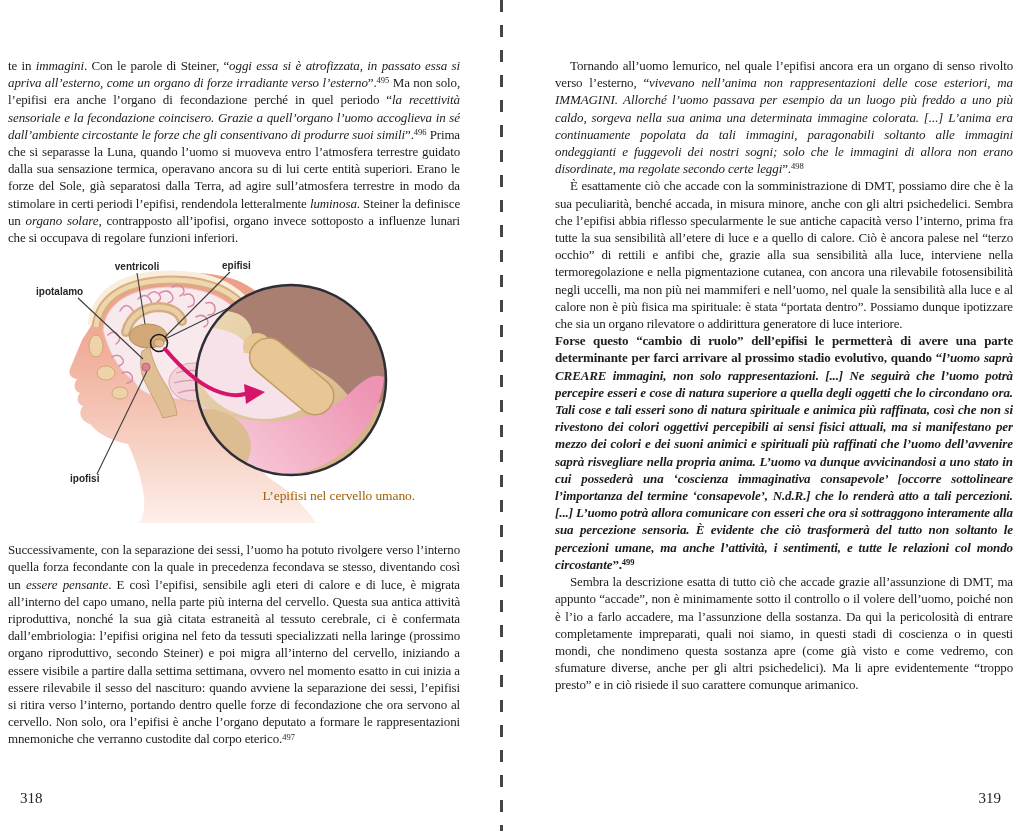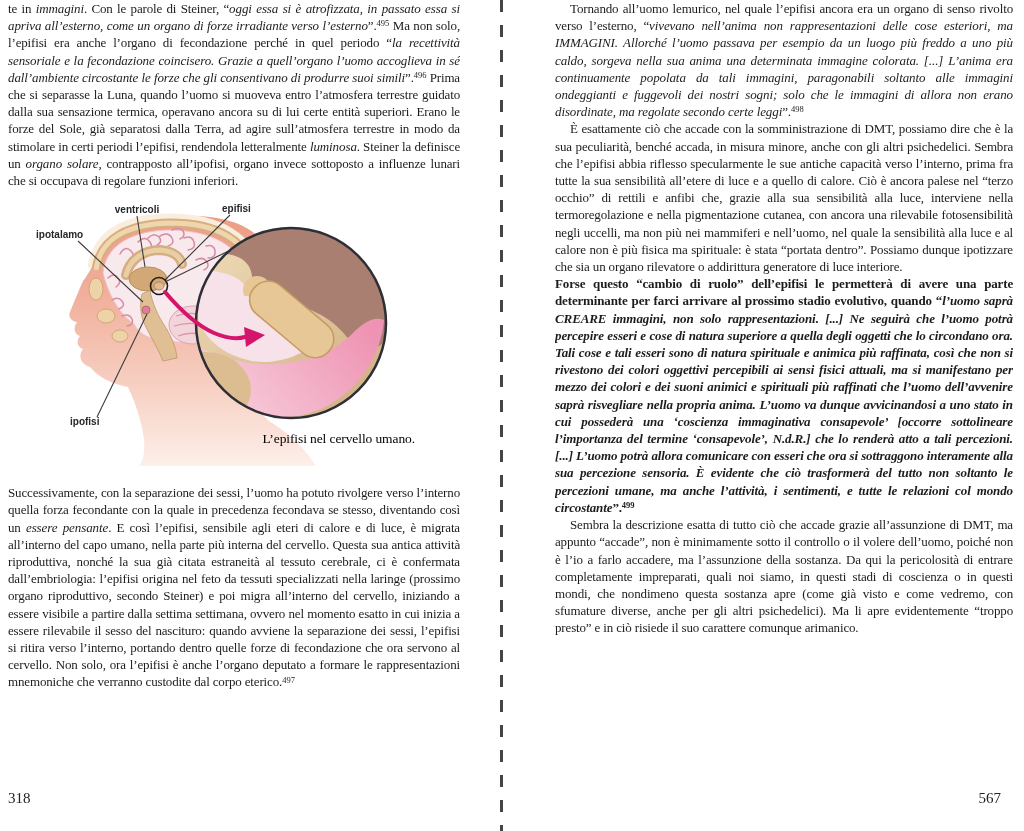--- a/index.html
+++ b/index.html
@@ -1,31 +1,31 @@
 <!DOCTYPE html>
 <html lang="it"><head>
 <meta charset="utf-8">
 <style>
   html,body{margin:0;padding:0;background:#ffffff;}
   #canvas{position:relative;width:1024px;height:831px;background:#ffffff;overflow:hidden;
           font-family:"Liberation Serif", serif;color:#1c1c1c;}
   .page{position:absolute;top:0;height:831px;overflow:hidden;}
   #page-left{left:8px;width:452px;}
   #page-right{left:555px;width:458px;}
-  .pagetext{}
+  .pagetext{padding-top:57px;}
   p.para{margin:0;text-align:justify;font-size:13px;line-height:17.2px;letter-spacing:-0.15px;}
   p.para i{letter-spacing:-0.1px;}
   .indent{text-indent:15px;font-family:Liberation Serif, serif;}
   .gap-before{margin-top:17px;font-weight:bold;}
   sup{font-size:8.5px;line-height:0;vertical-align:baseline;position:relative;top:-0.45em;letter-spacing:0;}
   figure.brainfig{margin:12px 0 18px 22px;width:440px;height:265px;position:relative;}
   figure.brainfig svg{display:block;}
-  figcaption{position:absolute;top:230px;right:55px;font-size:13.5px;color:#000000;letter-spacing:-0.1px;}
+  figcaption{position:absolute;top:230px;right:55px;font-size:13.5px;color:#a16207;letter-spacing:-0.1px;}
   .pagenum{position:absolute;top:790px;font-size:15px;color:#222;}
-  #pagenum-left{left:0;}
+  #pagenum-left{left:12px;}
   #pagenum-right{right:12px;}
   #divider{position:absolute;left:500px;top:0;width:3px;height:831px;
            background:repeating-linear-gradient(180deg,#454545 0 12px,transparent 12px 25px);}
   .figlabel{font-family:"Liberation Sans", sans-serif;font-weight:bold;font-size:10px;fill:#26262b;}
 </style>
 </head>
 <body>
 
 <div id="canvas">
 
@@ -114,16 +114,16 @@
 
   <div id="divider"></div>
 
   <div class="page" id="page-right">
     <div class="pagetext">
       <p class="para indent">Tornando all’uomo lemurico, nel quale l’epifisi ancora era un organo di senso rivolto verso l’esterno, “<i>vivevano nell’anima non rappresentazioni delle cose esteriori, ma IMMAGINI. Allorché l’uomo passava per esempio da un luogo più freddo a uno più caldo, sorgeva nella sua anima una determinata immagine colorata. [...] L’anima era continuamente popolata da tali immagini, paragonabili soltanto alle immagini ondeggianti e fuggevoli dei nostri sogni; solo che le immagini di allora non erano disordinate, ma regolate secondo certe leggi</i>”.<sup>498</sup></p>
       <p class="para indent">È esattamente ciò che accade con la somministrazione di DMT, possiamo dire che è la sua peculiarità, benché accada, in misura minore, anche con gli altri psichedelici. Sembra che l’epifisi abbia riflesso specularmente le sue antiche capacità verso l’interno, prima fra tutte la sua sensibilità all’etere di luce e a quello di calore. Ciò è ancora palese nel “terzo occhio” di rettili e anfibi che, grazie alla sua sensibilità alla luce, interviene nella termoregolazione e nella pigmentazione cutanea, con ancora una rilevabile fotosensibilità negli uccelli, ma non più nei mammiferi e nell’uomo, nel quale la sensibilità alla luce e al calore non è più fisica ma spirituale: è stata “portata dentro”. Possiamo dunque ipotizzare che sia un organo rilevatore o addirittura generatore di luce interiore.</p>
       <p class="para gap-before">Forse questo “cambio di ruolo” dell’epifisi le permetterà di avere una parte determinante per farci arrivare al prossimo stadio evolutivo, quando “<i>l’uomo saprà CREARE immagini, non solo rappresentazioni. [...] Ne seguirà che l’uomo potrà percepire esseri e cose di natura superiore a quella degli oggetti che lo circondano ora. Tali cose e tali esseri sono di natura spirituale e animica più raffinata, così che non si rivestono dei colori oggettivi percepibili ai sensi fisici attuali, ma si manifestano per mezzo dei colori e dei suoni animici e spirituali più raffinati che l’uomo dell’avvenire saprà risvegliare nella propria anima. L’uomo va dunque avvicinandosi a uno stato in cui possederà una ‘coscienza immaginativa consapevole’ [occorre sottolineare l’importanza del termine ‘consapevole’, N.d.R.] che lo renderà atto a tali percezioni. [...] L’uomo potrà allora comunicare con esseri che ora si sottraggono interamente alla sua percezione sensoria. È evidente che ciò trasformerà del tutto non soltanto le percezioni umane, ma anche l’attività, i sentimenti, e tutte le relazioni col mondo circostante</i>”.<sup>499</sup></p>
       <p class="para indent">Sembra la descrizione esatta di tutto ciò che accade grazie all’assunzione di DMT, ma appunto “accade”, non è minimamente sotto il controllo o il volere dell’uomo, poiché non è l’io a farlo accadere, ma l’assunzione della sostanza. Da qui la pericolosità di entrare completamente impreparati, quali noi siamo, in questi stadi di coscienza o in questi mondi, che nondimeno questa sostanza apre (come già visto e come vedremo, con sfumature diverse, anche per gli altri psichedelici). Ma li apre evidentemente “troppo presto” e in ciò risiede il suo carattere comunque arimanico.</p>
     </div>
-    <div class="pagenum" id="pagenum-right">567</div>
+    <div class="pagenum" id="pagenum-right">319</div>
   </div>
 
 </div>
 
 </body></html>

